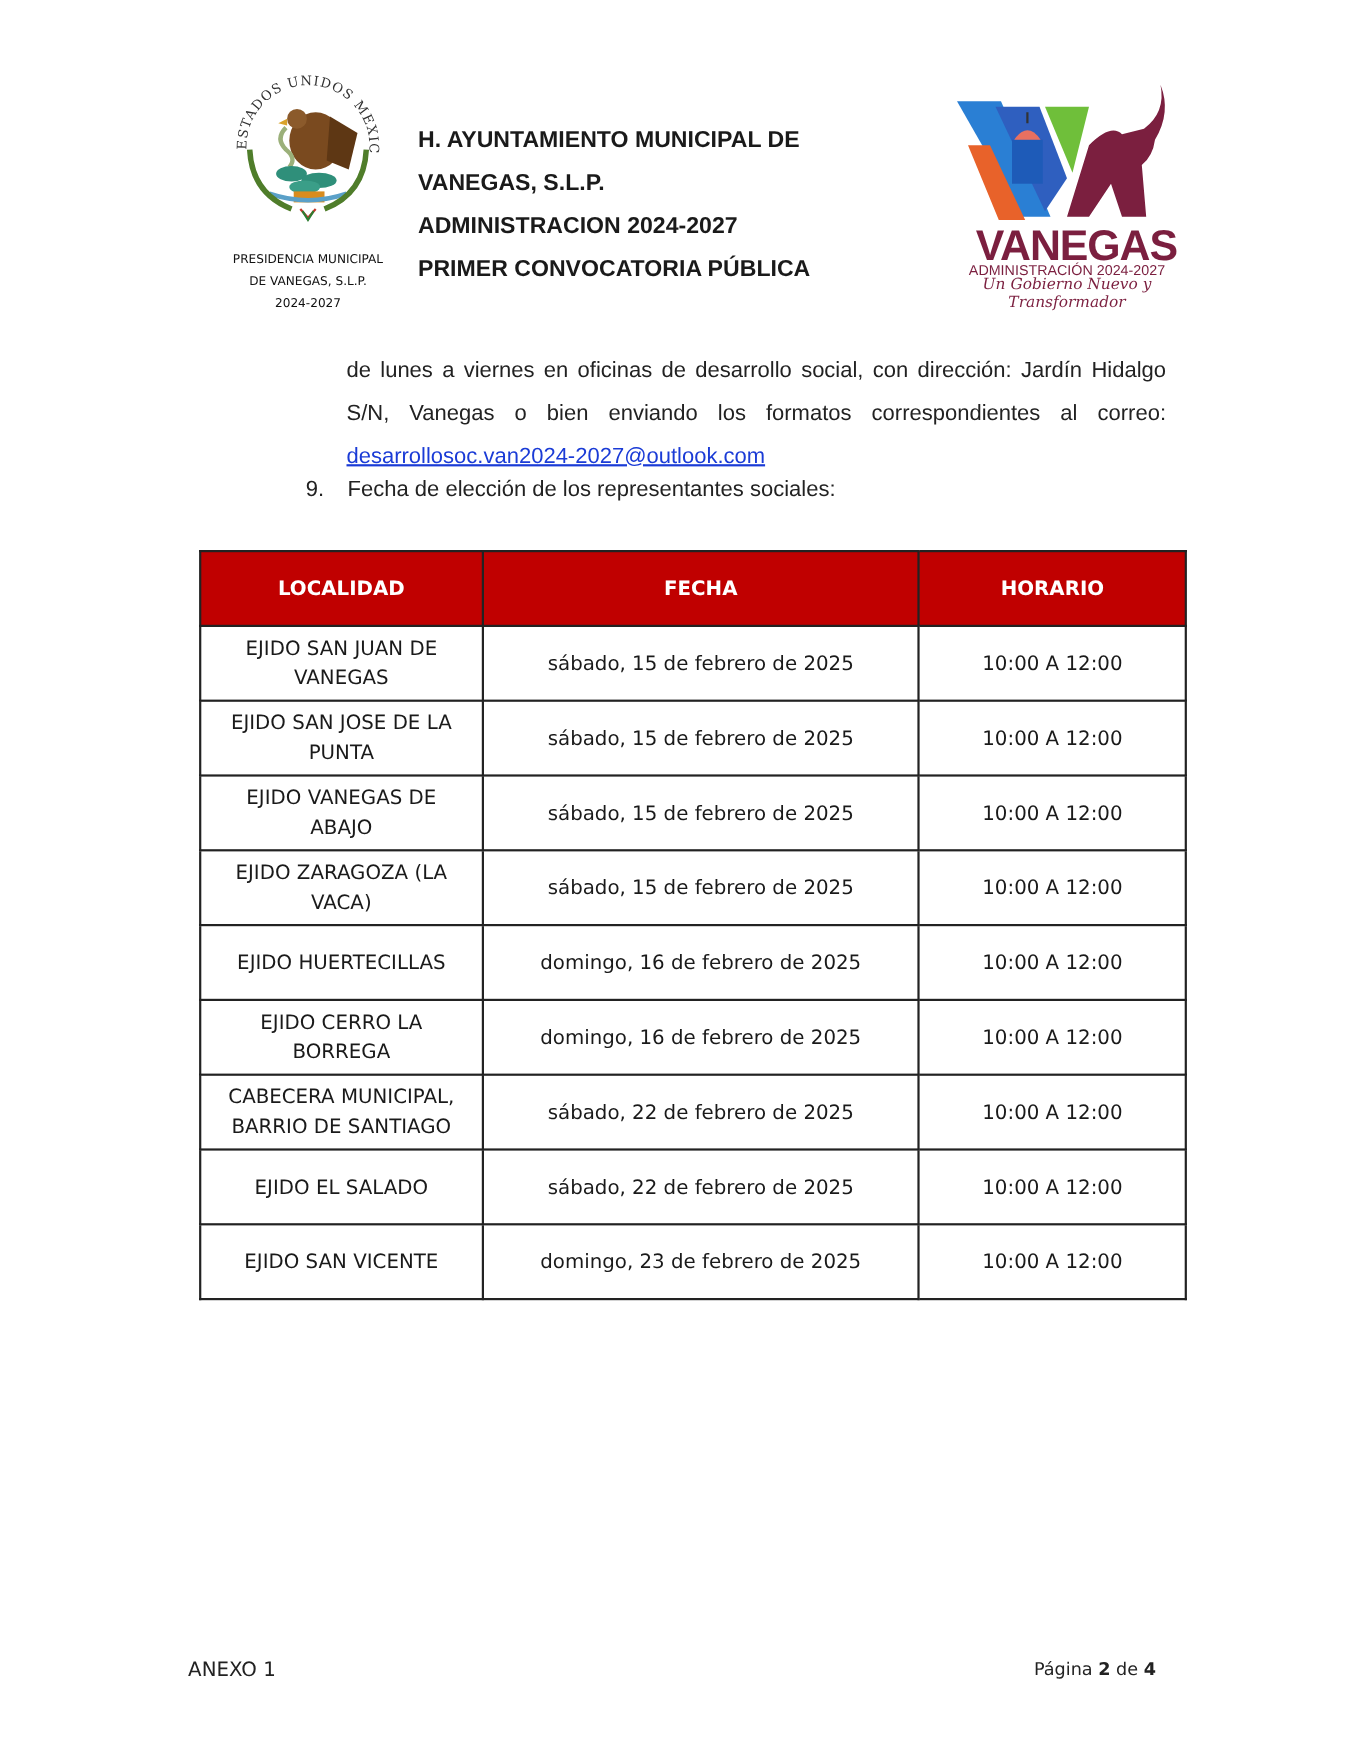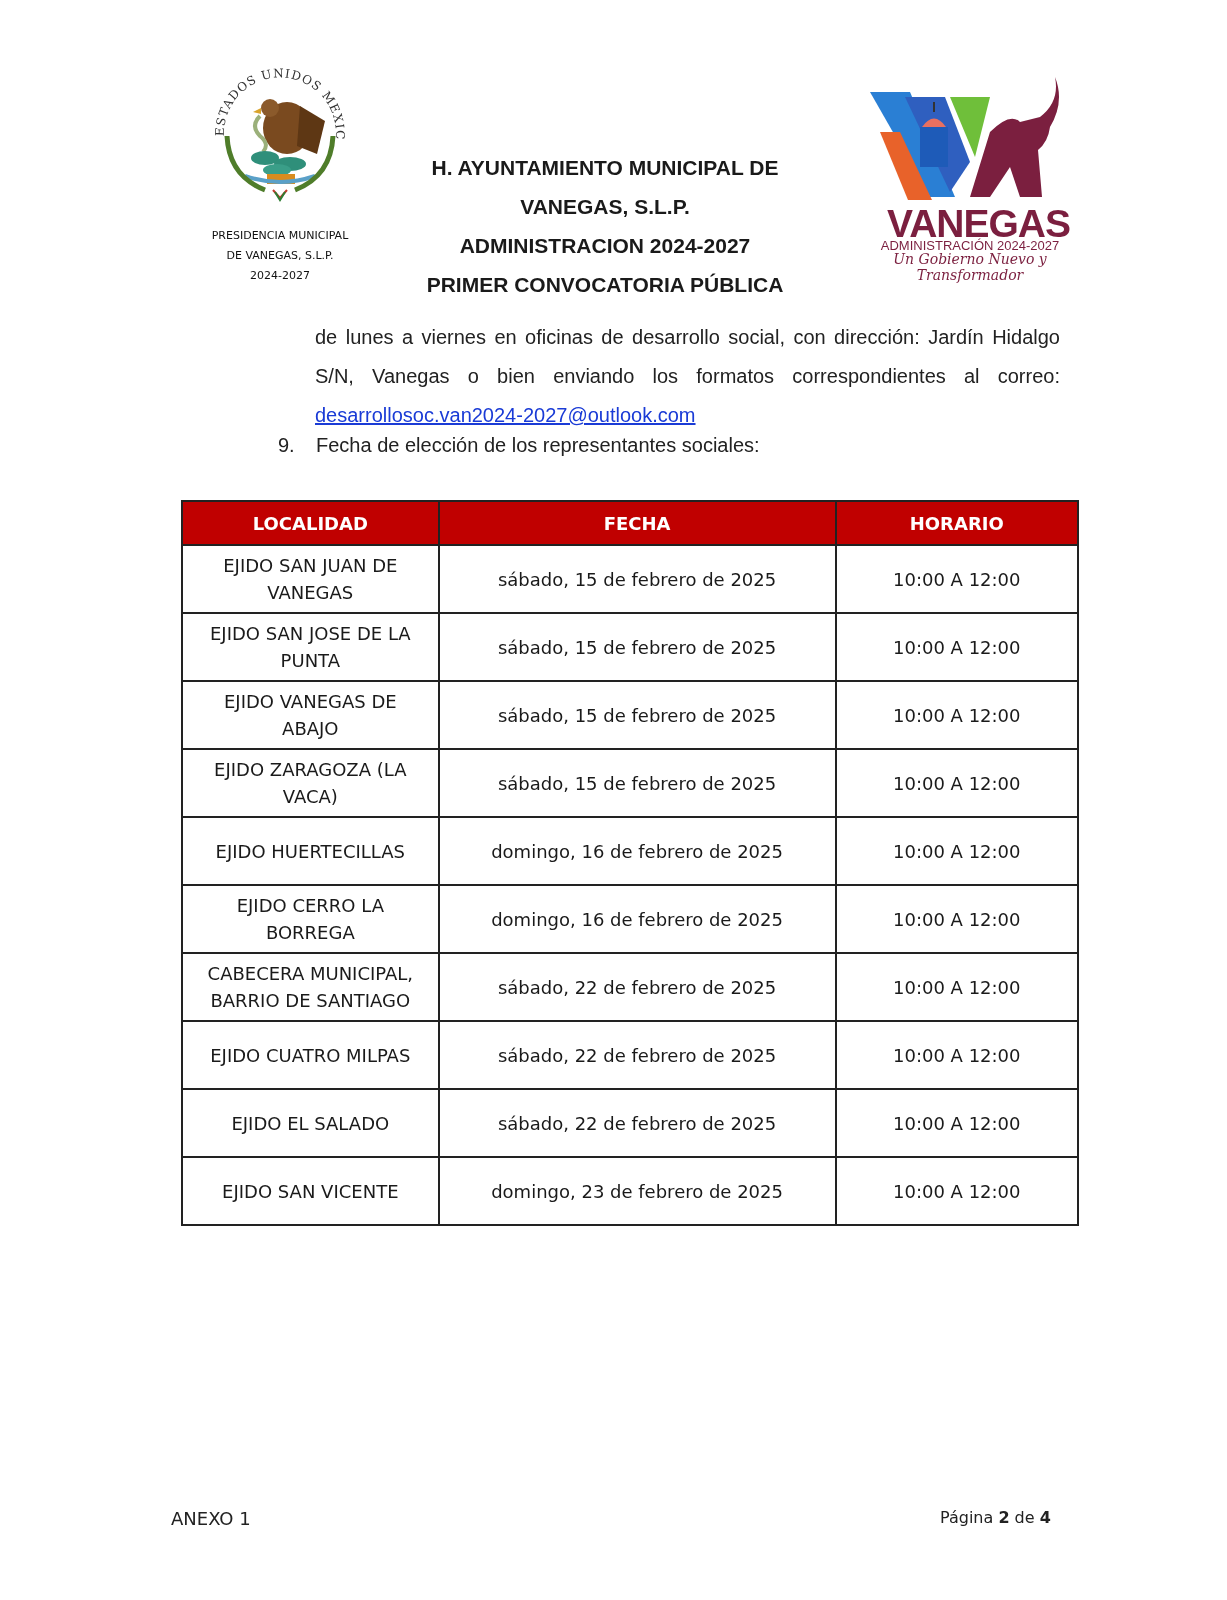--- a/index.html
+++ b/index.html
@@ -2,35 +2,35 @@
 <html><head>
 <meta charset="utf-8">
 <style>
   html, body { margin:0; padding:0; background:#ffffff; }
   body { width:1227px; height:1600px; position:relative; overflow:hidden; color:#111; }
 
   
   .seal { position:absolute; left:205px; top:66px; width:150px; height:210px; text-align:center; }
   .seal-art { width:150px; height:140px; position:relative; }
   .seal-caption { font-family:"DejaVu Sans", sans-serif; font-weight:normal; font-size:11px; line-height:20px; color:#111; margin-top:20px; }
-  .title-block { position:absolute; left:380px; top:108px; width:450px; text-align:center; font-family:"Liberation Sans", sans-serif; font-weight:bold; font-size:21px; line-height:39px; color:#1a1a1a;margin-top:40px; }
+  .title-block { position:absolute; left:380px; top:108px; width:450px; text-align:left; font-family:"Liberation Sans", sans-serif; font-weight:bold; font-size:21px; line-height:39px; color:#1a1a1a; }
   .logo { position:absolute; left:870px; top:72px; width:200px; height:200px; }
   .logo-word { position:absolute; left:0; top:130px; width:200px; text-align:right; font-family:"Liberation Sans", sans-serif; font-weight:bold; font-size:39px; letter-spacing:-1px; color:#7b1f3f; }
   .logo-admin { position:absolute; left:0; top:166px; width:200px; text-align:center; font-family:"Liberation Sans", sans-serif; font-size:13px; color:#7b1f3f; }
   .logo-slogan { position:absolute; left:0; top:179px; width:200px; text-align:center; font-family:"DejaVu Serif", serif; font-style:italic; font-size:14px; color:#7b1f3f; }
 
   
   .para { position:absolute; left:315px; top:318px; width:745px; font-family:"Liberation Sans", sans-serif; font-size:20px; line-height:39px; text-align:justify; color:#222; }
   .para a { color:#1a3bd6; text-decoration:underline; }
   .item9 { position:absolute; left:278px; top:434px; font-family:"Liberation Sans", sans-serif; font-size:20px; color:#222; }
   .item9 .num { display:inline-block; width:38px; }
 
   
   table.sched { position:absolute; left:181px; top:500px; width:898px; border-collapse:collapse; font-family:"DejaVu Sans", sans-serif; }
-  table.sched th { background:#c00000; color:#fff; font-weight:bold; font-size:18px; height:34px; border:2px solid #222; padding:4px; }
+  table.sched th { background:#c00000; color:#fff; font-weight:bold; font-size:18px; height:34px; border:2px solid #222; padding:16px; }
   table.sched td { border:2px solid #222; height:66px; padding:0 14px; text-align:center; font-size:18px; line-height:27px; color:#1a1a1a; }
   table.sched col.c1 { width:257px; }
   table.sched col.c2 { width:398px; }
   table.sched col.c3 { width:243px; }
 
   
   .footer-left { position:absolute; left:171px; top:1508px; font-family:"DejaVu Sans", sans-serif; font-size:18px; color:#222; }
   .footer-right { position:absolute; left:940px; top:1508px; font-family:"DejaVu Sans", sans-serif; font-size:16px; color:#222; }
   .footer-right b { font-weight:bold; }
 </style>
@@ -151,25 +151,20 @@
         <td>EJIDO CERRO LA BORREGA</td>
         <td>domingo, 16 de febrero de 2025</td>
         <td>10:00 A 12:00</td>
       </tr>
     <tr>
         <td>CABECERA MUNICIPAL, BARRIO DE SANTIAGO</td>
         <td>sábado, 22 de febrero de 2025</td>
         <td>10:00 A 12:00</td>
       </tr>
     <tr>
-        <td>EJIDO CUATRO MILPAS</td>
-        <td>sábado, 22 de febrero de 2025</td>
-        <td>10:00 A 12:00</td>
-      </tr>
-    <tr>
         <td>EJIDO EL SALADO</td>
         <td>sábado, 22 de febrero de 2025</td>
         <td>10:00 A 12:00</td>
       </tr>
     <tr>
         <td>EJIDO SAN VICENTE</td>
         <td>domingo, 23 de febrero de 2025</td>
         <td>10:00 A 12:00</td>
       </tr>
   </tbody>

